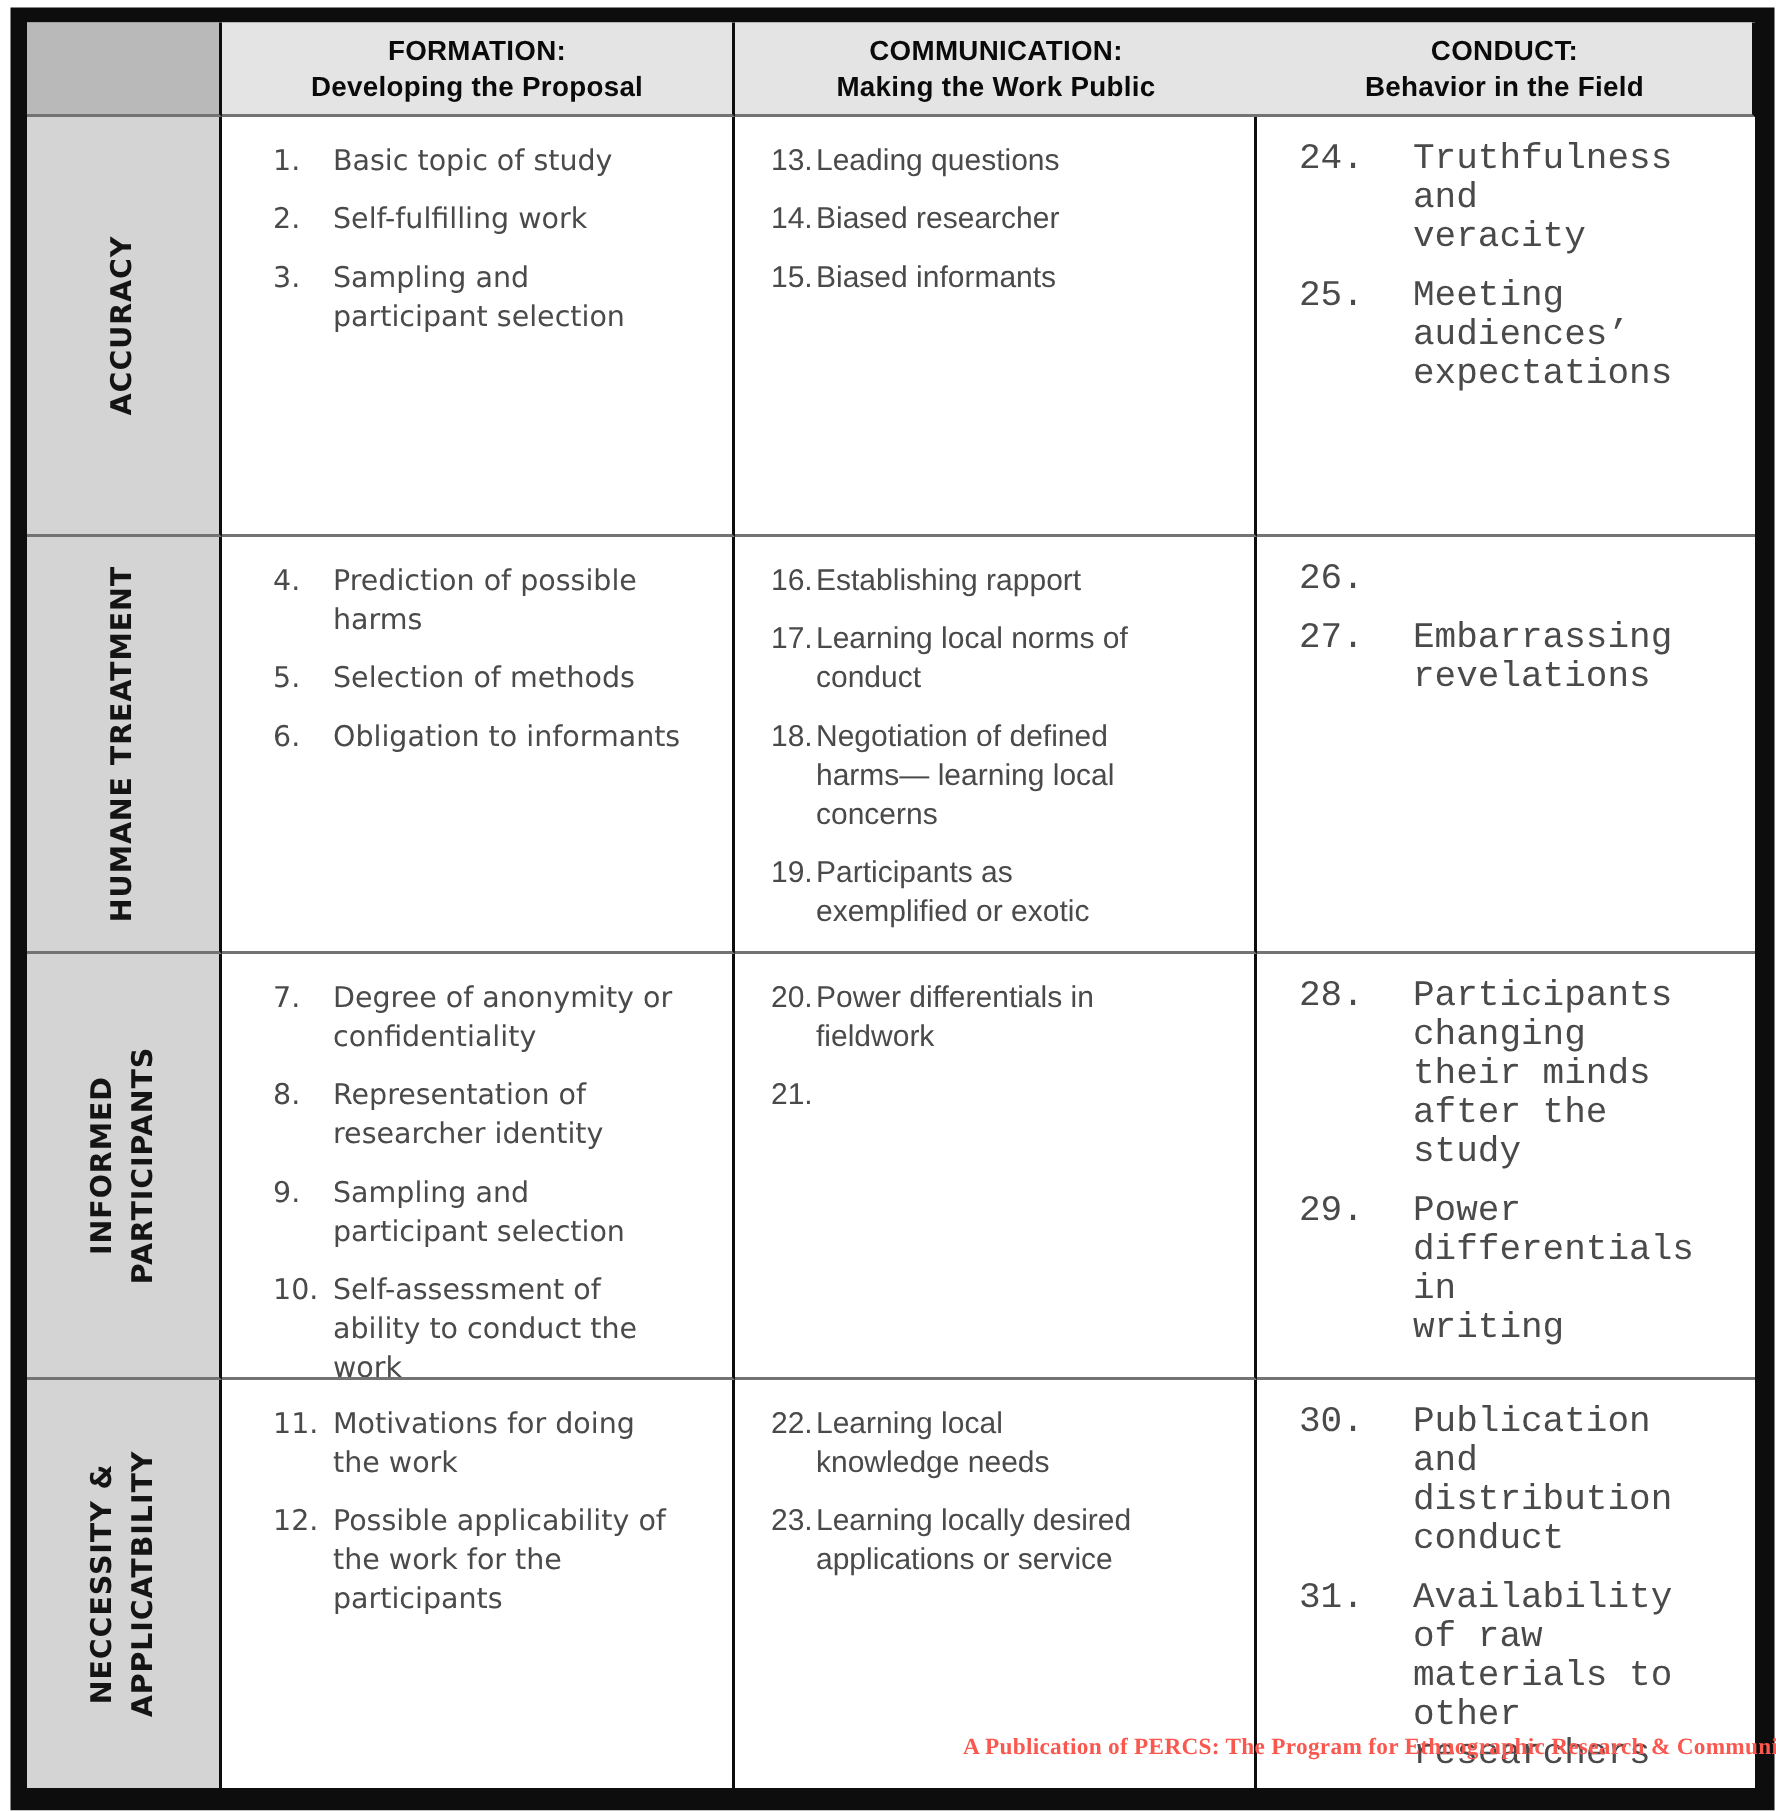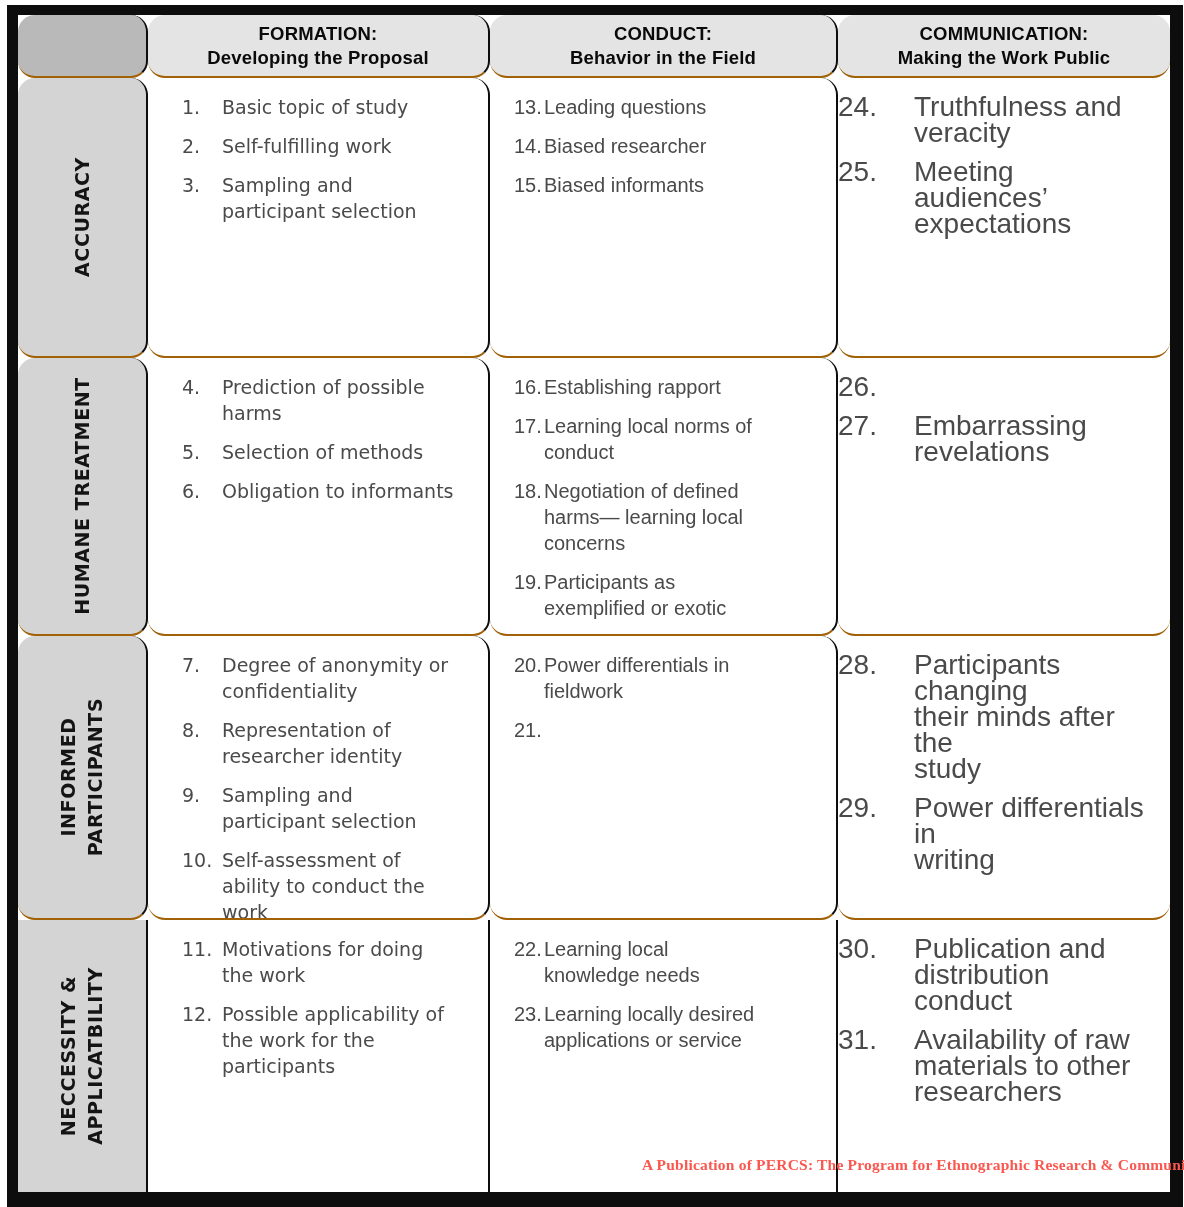--- a/index.html
+++ b/index.html
@@ -20,21 +20,21 @@
     background:#ffffff;
   }
   .grid {
     display:grid;
     width:1152px; height:1177px;
     grid-template-columns:130px 342px 348px 332px;
     grid-template-rows:63px 280px 278px 284px auto;
   }
   .gcell { box-sizing:border-box; }
   .br { border-right:2px solid #0d0d0d; }
-  .bb { border-bottom:2px solid #a16207;border-radius:17px; }
+  .bb { border-bottom:2px solid #737373; }
   .corner { background:#b9b9b9; }
   .ch-cell {
     background:#e4e4e4;
     display:flex; align-items:center; justify-content:center;
     text-align:center;
     font-weight:bold; font-size:18.5px; line-height:24px;
     letter-spacing:0.2px; color:#0a0a0a;
     white-space:pre-line;
     font-family:"Liberation Sans", sans-serif;
   }
@@ -51,44 +51,44 @@
   .cell { background:#ffffff; padding-top:16px; overflow:hidden; }
   .item { display:flex; margin-bottom:13px; color:#4a4a4a; }
   .item .num { flex-shrink:0; }
   .item .text { white-space:pre-line; }
   .c1 { padding-left:34px; font-family:"DejaVu Sans", sans-serif; font-size:19px; line-height:26px; }
   .c1 .num { width:40px; }
   .c1 .text { padding-right:20px; }
   .c2 { padding-left:24px; font-family:Liberation Sans, sans-serif; font-size:20px; line-height:26px; }
   .c2 .num { width:30px; }
   .c2 .text { padding-right:22px; }
-  .c3 { font-family:Liberation Sans, sans-serif; font-size:28px; line-height:26px; }
+  .c3 { padding-left:28px; font-family:Liberation Mono, monospace; font-size:24px; line-height:26px; }
   .c3 .num { width:38px; }
   .c3 .text { padding-right:24px;margin-left:38px; }
   .footer {
     position:absolute; left:642px; top:1156px;
     font-family:"Liberation Serif", serif;
     font-weight:bold; font-size:15.5px;
     color:#fa574f; white-space:nowrap;
     letter-spacing:0.2px;
   }
 </style>
 </head>
 <body>
 
 <div class="frame">
   <div class="grid">
 
     <div class="gcell corner br bb"></div>
     <div class="gcell ch-cell br bb">FORMATION:
 Developing the Proposal</div>
+    <div class="gcell ch-cell bb">COMMUNICATION:
+Making the Work Public</div>
     <div class="gcell ch-cell br bb">CONDUCT:
 Behavior in the Field</div>
-    <div class="gcell ch-cell bb">COMMUNICATION:
-Making the Work Public</div>
 
     <div class="gcell rh-cell br bb">
       <div class="rh-text">ACCURACY</div>
     </div>
     <div class="gcell cell c1 br bb">
         <div class="item">
           <span class="num">1.</span>
           <span class="text">Basic topic of study</span>
         </div>
         <div class="item">

